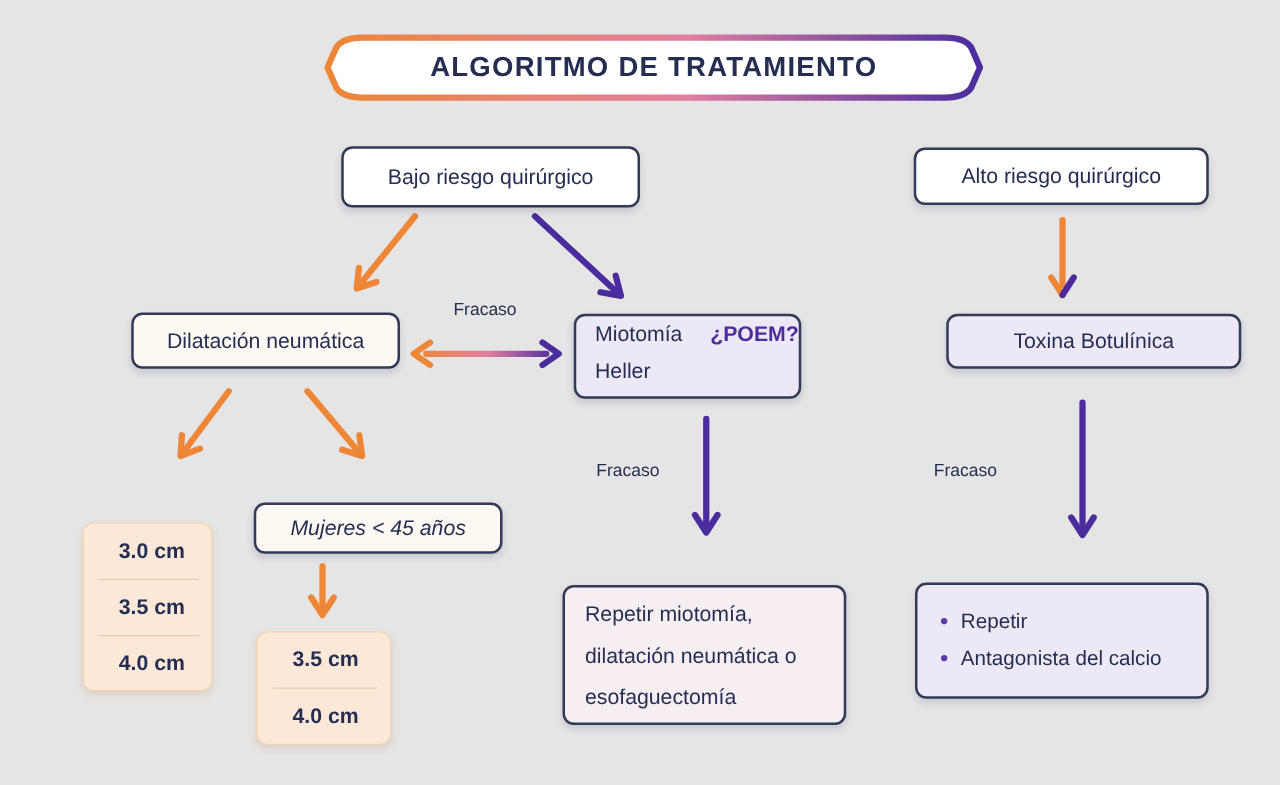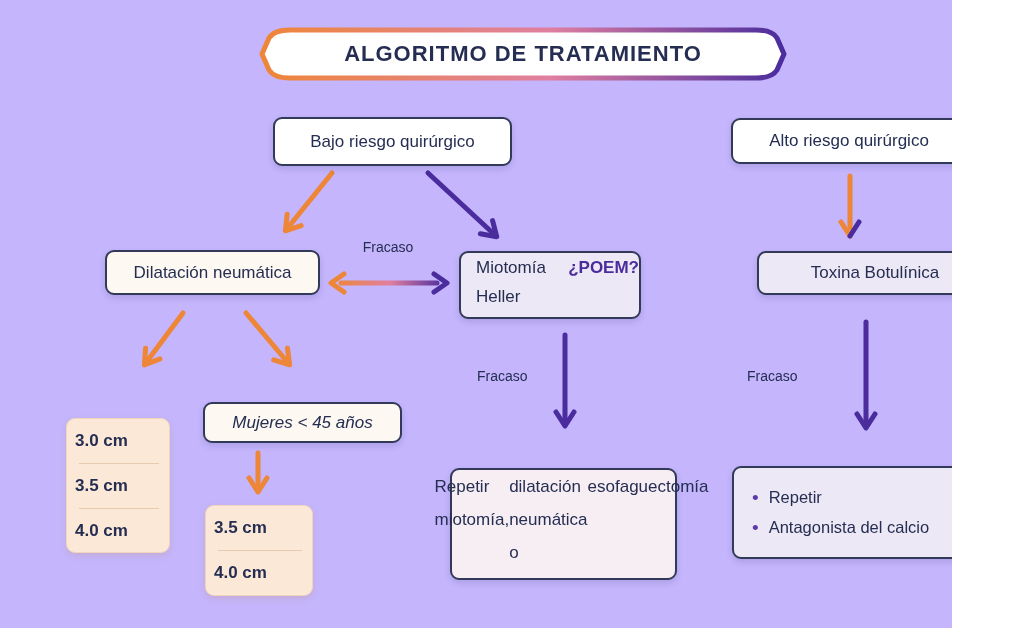--- a/index.html
+++ b/index.html
@@ -1,17 +1,17 @@
 <!DOCTYPE html>
 <html style="--c-orange: #EE8637; --c-purple: #4A2C9D; --c-pink: #E07FA0; --c-navy: #252E52; --c-border_dark: #333A58; --c-white_bg: #FFFFFF; --c-cream_bg: #FDF8F1; --c-lavender_bg: #EDE8F5; --c-pink_bg: #F6EEF3; --c-peach_bg: #FBE8D6; --c-peach_border: #F0D5BB; --c-separator: #E6CBB1; --c-bullet: #5A3AA8;"><head>
 <meta charset="utf-8">
 <style>
   html,body{margin:0;padding:0;background:#ffffff;}
   body{font-family:"Liberation Sans",sans-serif;}
-  #canvas{position:relative;width:952px;height:628px;background:#c4b5fd;overflow:hidden;}
+  #canvas{position:relative;width:1024px;height:628px;background:#e5e5e5;overflow:hidden;}
 
   
   .node{
     position:absolute;box-sizing:border-box;
     display:flex;align-items:center;justify-content:center;
     border:2px solid var(--c-border_dark,#333A58);
     border-radius:9px;
     color:var(--c-navy,#252E52);
     font-size:17px;
     box-shadow:0 3px 6px rgba(40,40,90,.15);
@@ -28,21 +28,21 @@
     left:459px;top:251px;width:182px;height:68px;
     background:var(--c-lavender_bg,#EDE8F5);
     align-items:flex-start;justify-content:center;
     padding-left:15px;line-height:29px;
   }
   .n-miotomia .line2{color:var(--c-purple,#4A2C9D);font-weight:bold;}
 
   .n-repetir{
     left:450px;top:468px;width:227px;height:112px;
     background:var(--c-pink_bg,#F6EEF3);
-    flex-direction:row;align-items:flex-start;justify-content:center;
+    flex-direction:column;align-items:flex-start;justify-content:center;
     padding-left:16px;line-height:33px;
   }
 
   .n-farmacos{
     left:732px;top:466px;width:235px;height:93px;
     background:var(--c-lavender_bg,#EDE8F5);
     flex-direction:column;align-items:flex-start;justify-content:center;
     gap:11px;padding-left:18px;
   }
   .drug{display:flex;align-items:center;gap:10px;font-size:16.5px;}
@@ -51,21 +51,21 @@
   
   .sizes{
     position:absolute;box-sizing:border-box;display:block;
     background:var(--c-peach_bg,#FBE8D6);
     border:1.5px solid var(--c-peach_border,#F0D5BB);
     border-radius:9px;
     box-shadow:0 3px 6px rgba(190,140,90,.22);
   }
   .n-sizes1{left:66px;top:418px;width:104px;height:135px;}
   .n-sizes2{left:205px;top:505px;width:108px;height:91px;}
-  .size-item{height:44px;display:flex;align-items:center;padding-left:8px;
+  .size-item{height:44px;display:flex;align-items:center;padding-left:28px;
              font-weight:bold;font-size:17px;color:var(--c-navy,#252E52);}
   .size-sep{border:none;border-top:1px solid var(--c-separator,#E6CBB1);margin:0 10px 0 12px;height:0;}
 
   
   .fracaso{position:absolute;font-weight:normal;font-size:14px;color:var(--c-navy,#252E52);}
   #fr-between{left:348px;top:239px;width:80px;text-align:center;}
   #fr-mid    {left:477px;top:368px;}
   #fr-right  {left:747px;top:368px;}
 
   

